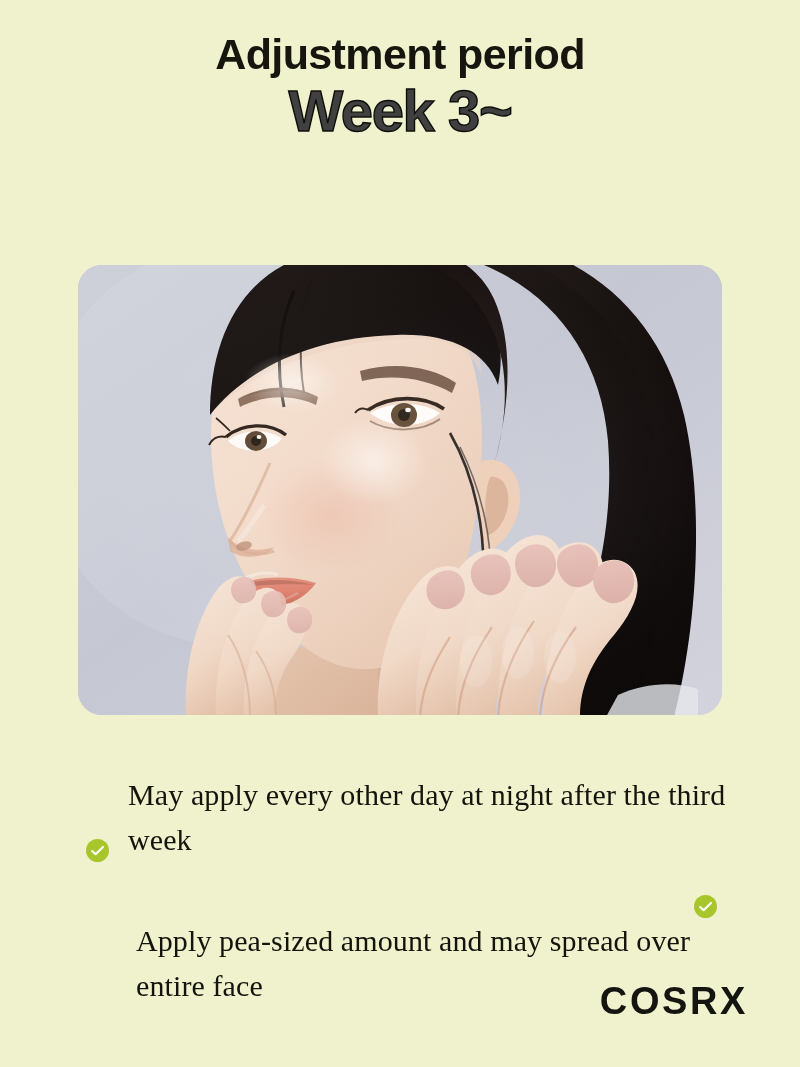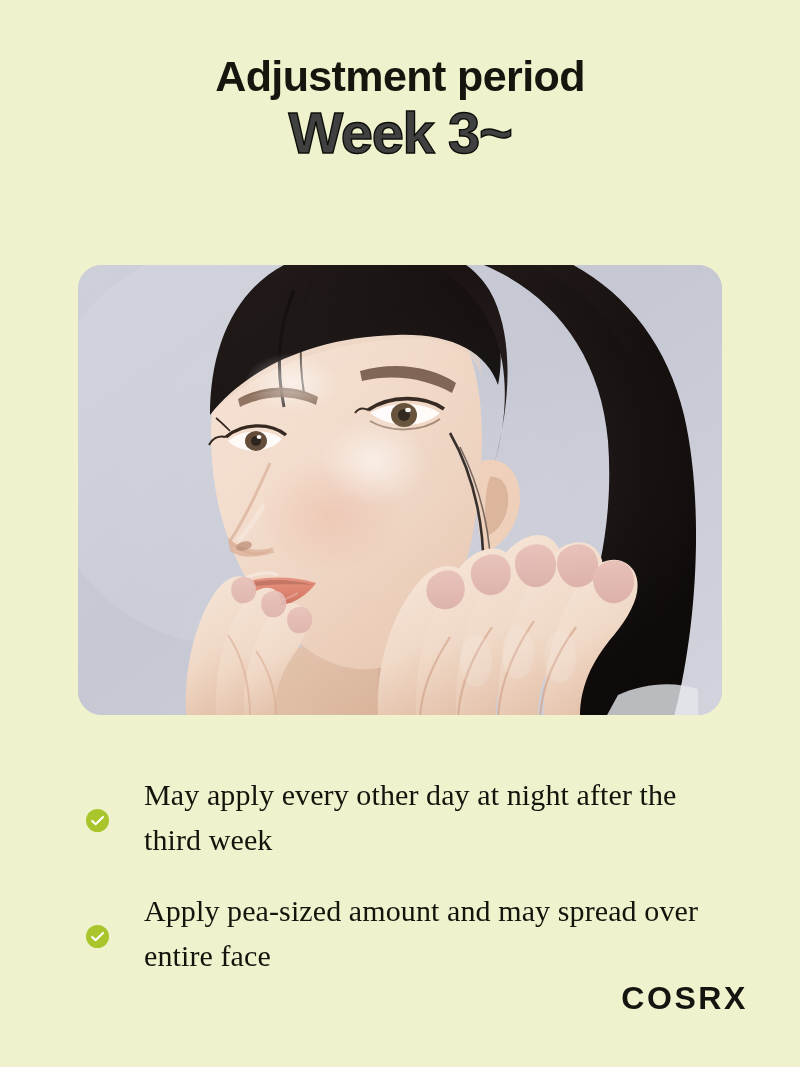--- a/index.html
+++ b/index.html
@@ -11,21 +11,21 @@
     width: 800px;
     height: 1067px;
     background: #EFF2CC;
     font-family: "Liberation Sans", sans-serif;
     overflow: hidden;
     position: relative;
   }
 
   
   .heading {
-    padding-top: 55px;
+    padding-top: 33px;
     text-align: center;
   }
   .heading-line1 {
     font-family: "Liberation Sans", sans-serif;
     font-weight: bold;
     font-size: 43px;
     line-height: 1.02;
     letter-spacing: -0.6px;
     color: #16160f;
     margin: 0;
@@ -60,25 +60,24 @@
 
   
   .bullets {
     position: absolute;
     left: 86px;
     top: 772px;
     width: 650px;
   }
   .bullet {
     display: flex;
-    align-items: center;
+    align-items: flex-end;
     margin-bottom: 26px;
-    gap: 16px;
-  }
-  .bullet:last-child { margin-bottom: 0; }
+  }
+  .bullet:last-child { margin-bottom: 0; flex-direction: column; }
   .check-icon {
     flex: 0 0 auto;
     width: 23px;
     height: 23px;
     margin-top: 7px;
     margin-right: 19px;
   }
   .check-icon svg { display: block; }
   .bullet-text {
     font-family: "Liberation Serif", serif;
@@ -89,21 +88,21 @@
     max-width: 600px;
   }
 
   
   .logo {
     position: absolute;
     right: 52px;
     top: 980px;
     font-family: "Liberation Sans", sans-serif;
     font-weight: bold;
-    font-size: 32px;
+    font-size: 38px;
     letter-spacing: 2.6px;
     color: #141410;
   }
 </style>
 </head>
 <body>
 
 <div class="heading">
   <div class="heading-line1">Adjustment period</div>
   <div class="heading-line2">Week 3~</div>

